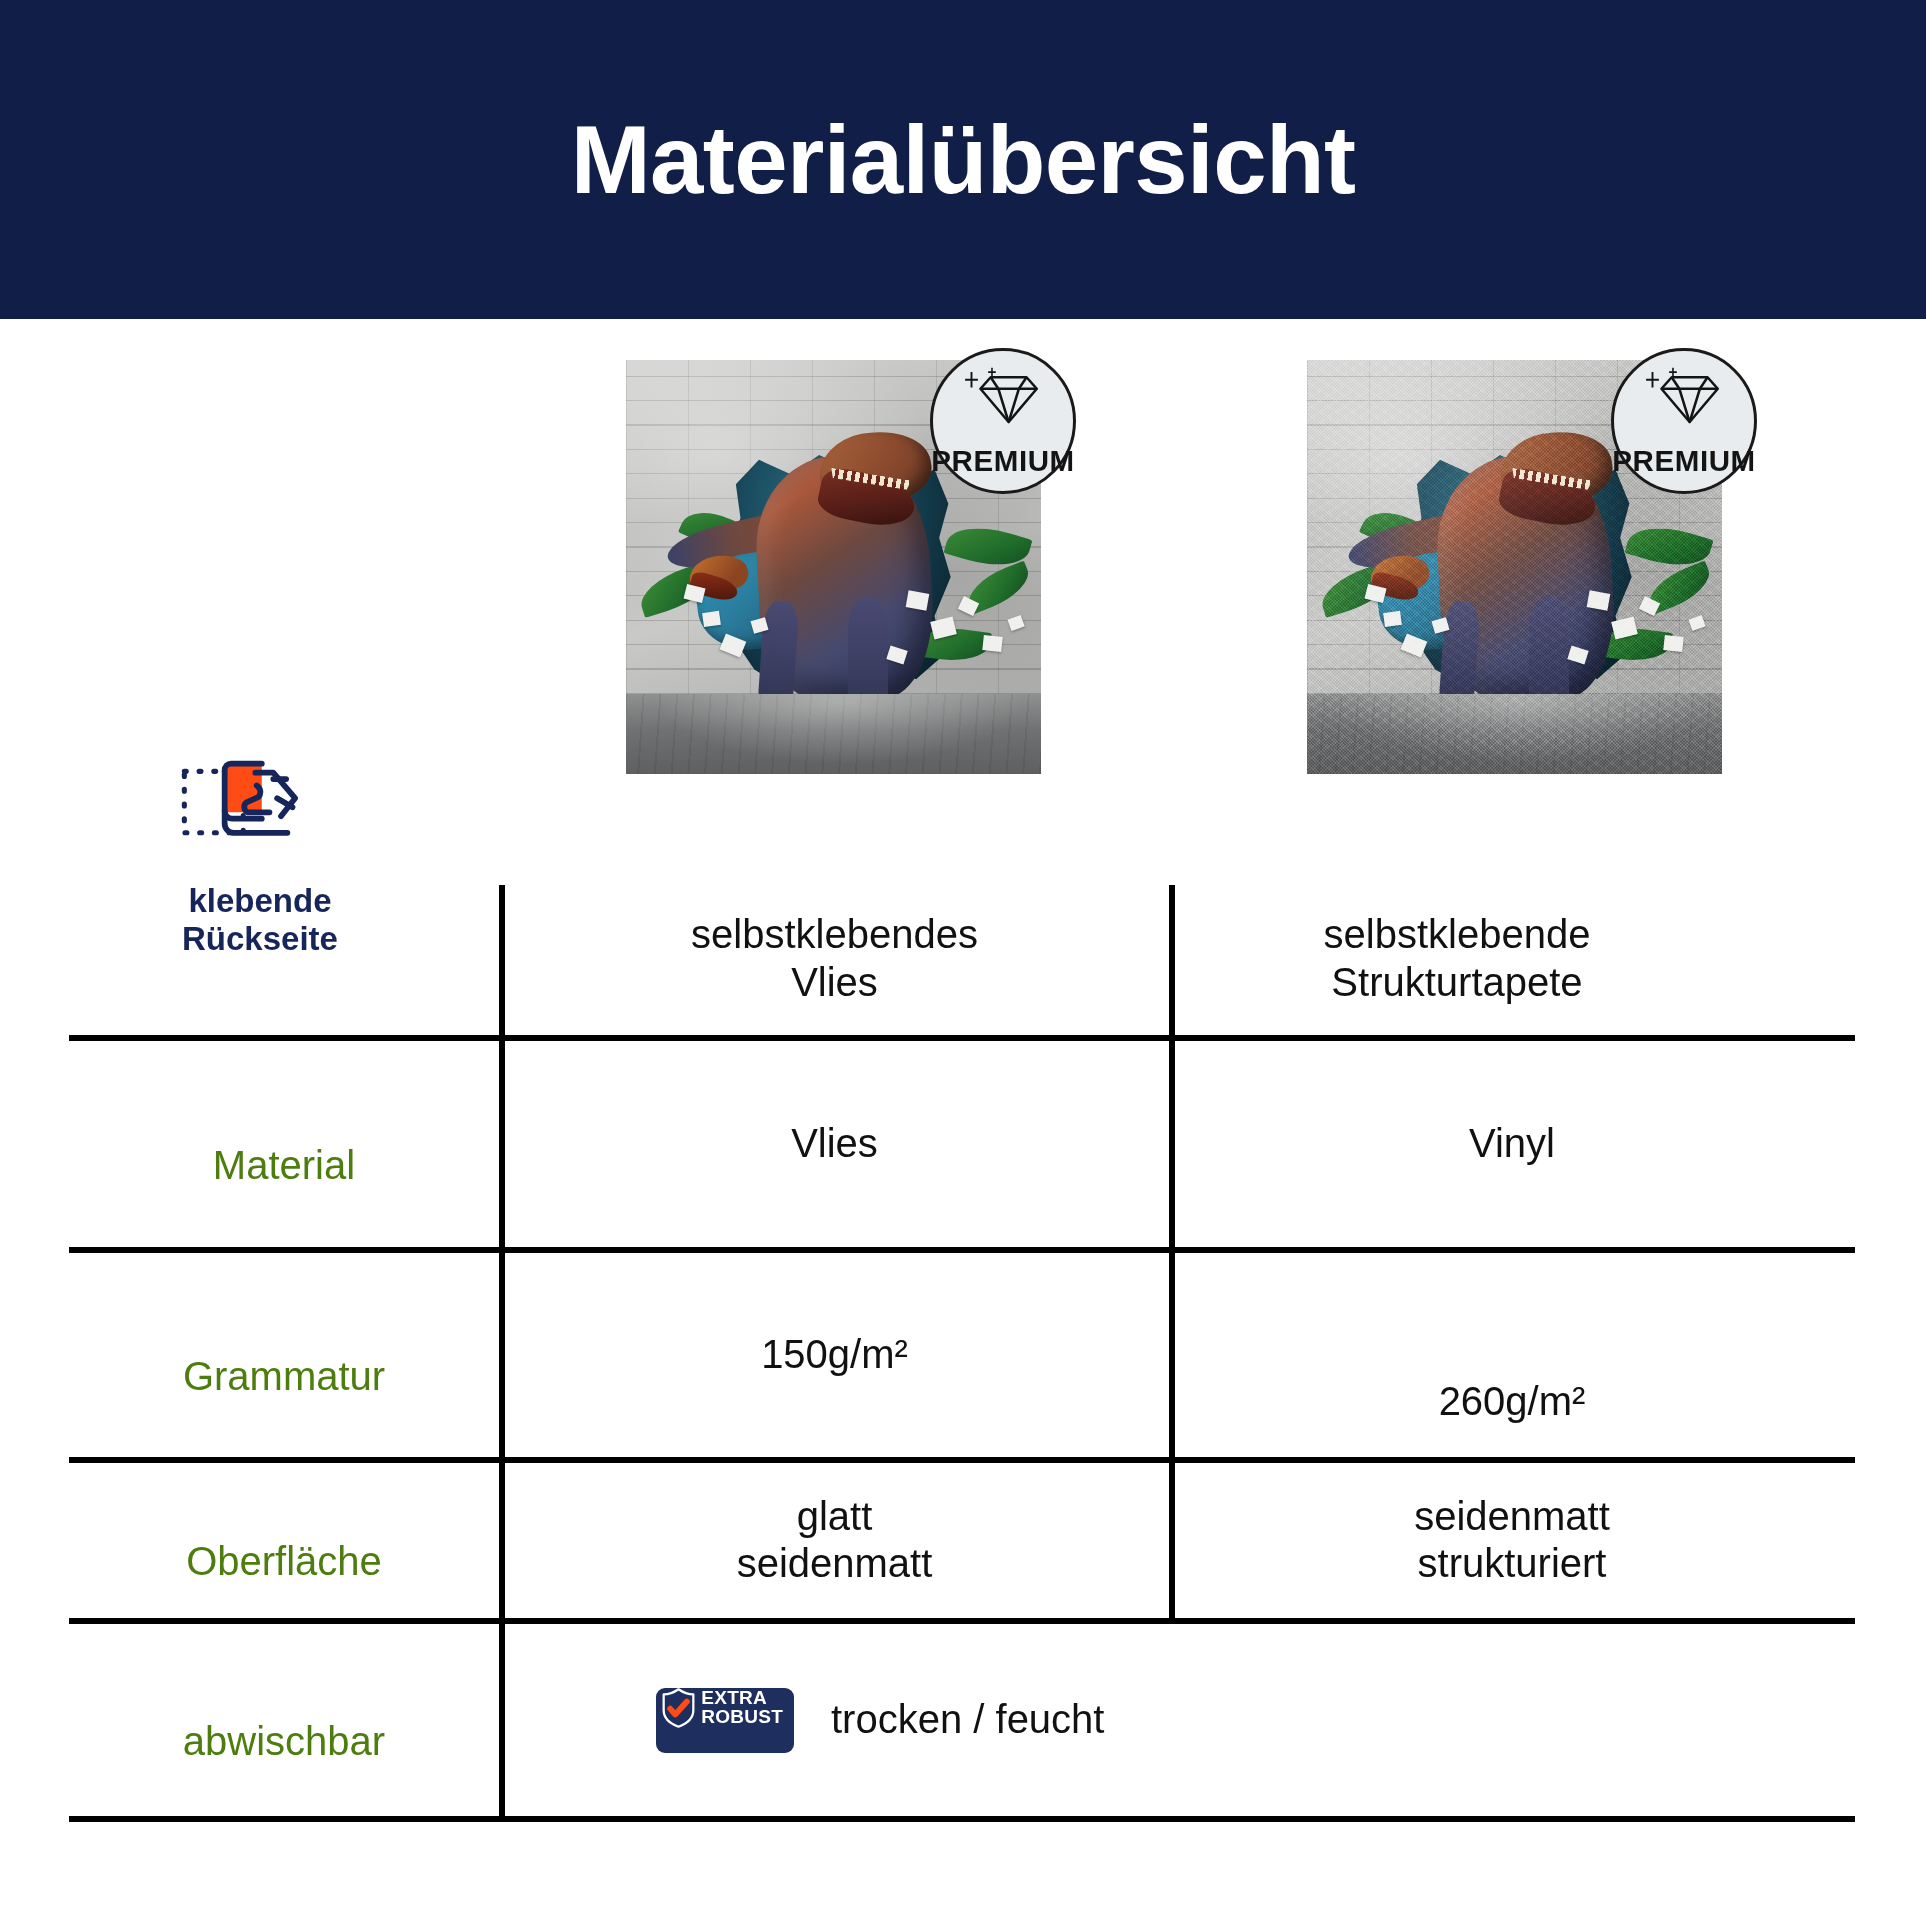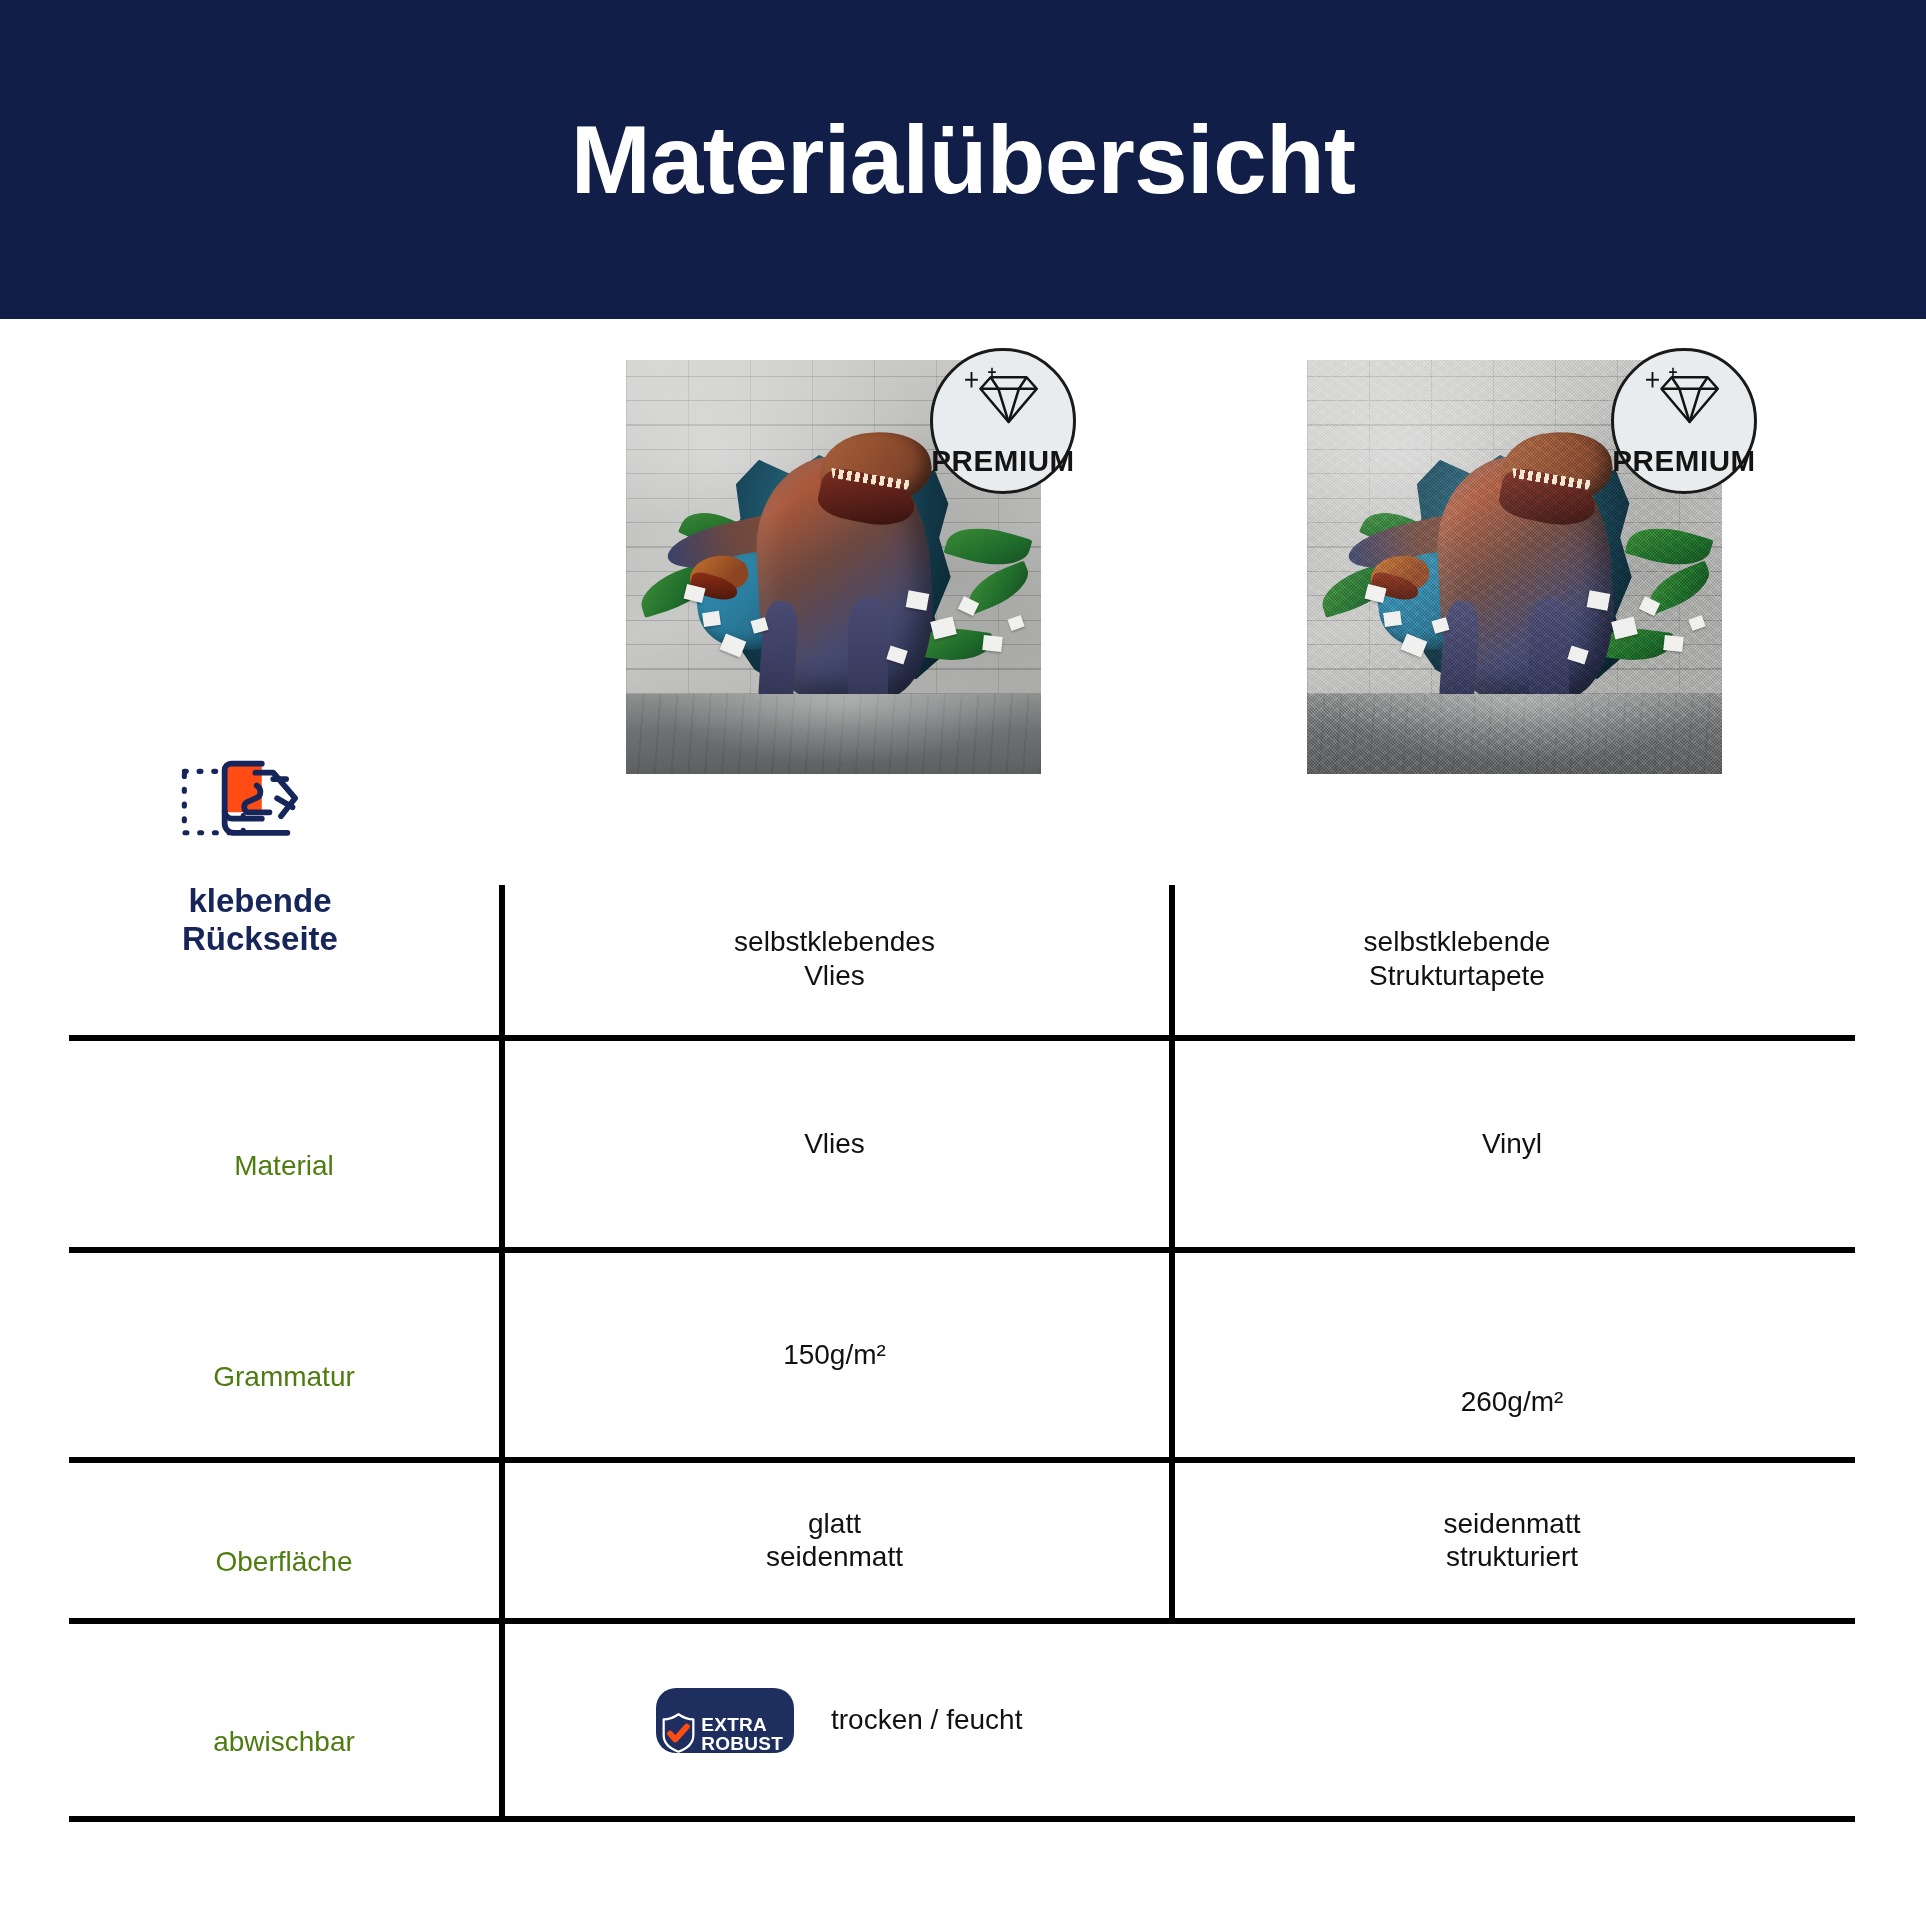--- a/index.html
+++ b/index.html
@@ -194,31 +194,31 @@
     position:absolute; left:69px; top:882px; width:1786px;
   }
   .rule{
     position:absolute; left:0; width:1786px; height:5.8px; background:#000;
   }
   .vline{
     position:absolute; width:5.8px; background:#000;
   }
   .cell{
     position:absolute; text-align:center; color:#111;
-    font-size:28px; line-height:1.18; font-weight:normal;
+    font-size:40px; line-height:1.18; font-weight:normal;
   }
   .cell-label{ color:#4d7c0f;margin-top:22px; }
   .cell-inner{ display:flex; align-items:center; justify-content:center; height:100%; width:100%; }
   .wipe-cell{
     position:absolute;
     display:flex; align-items:center; justify-content:flex-start; gap:37px;
   }
   .robust-badge{
-    width:138px; height:65px; border-radius:20px; background:#1D2E5F;
-    display:flex; align-items:flex-end; gap:5.1px; padding:0 7.7px 0 5.1px;
+    width:138px; height:65px; border-radius:9px; background:#1D2E5F;
+    display:flex; align-items:flex-start; gap:5.1px; padding:0 7.7px 0 5.1px;
     position:relative; flex:none;
   }
   .robust-shield{ width:35px; height:40px; flex:none; }
   .robust-text{
     display:flex; flex-direction:column; line-height:1.0;
     color:#fff; font-weight:bold; font-size:19px; letter-spacing:0.3px;
   }
 </style>
 </head>
 <body>

